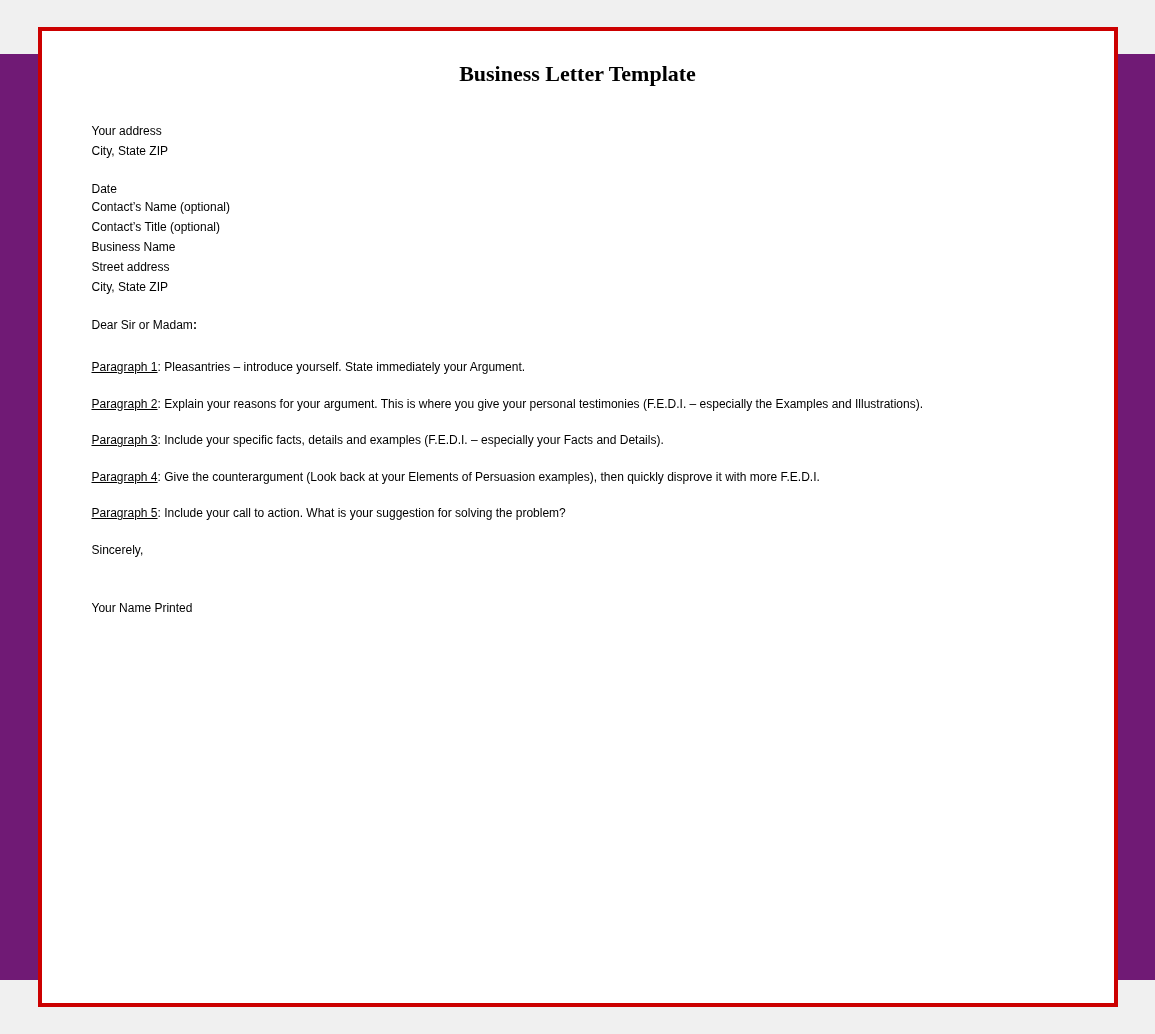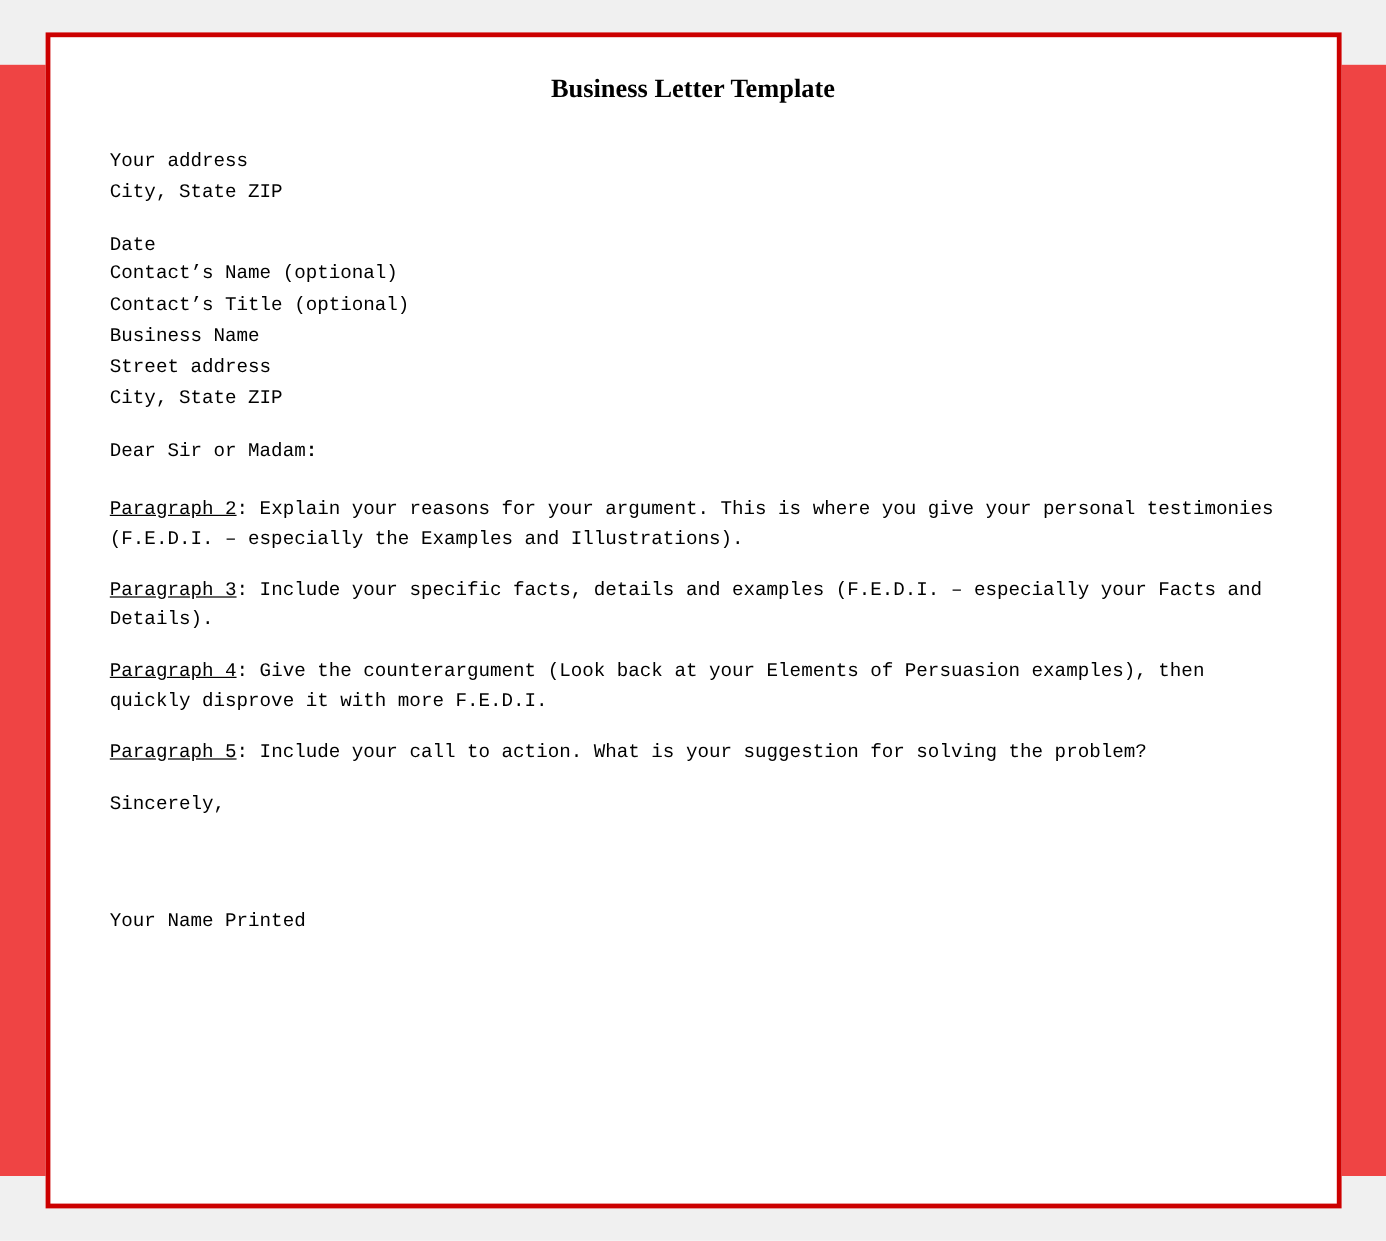--- a/index.html
+++ b/index.html
@@ -16,43 +16,43 @@
       min-height: 100vh;
       font-family: "Times New Roman", Times, serif;
     }
 
     .page-wrapper {
       width: 1155px;
       height: 926px;
       display: flex;
       justify-content: center;
       align-items: center;
-      background: #ef4444;
+      background: #701a75;
     }
 
     .letter-container {
       width: 1080px;
       height: 980px;
       background: #ffffff;
       border: 4px solid #cc0000;
       padding: 30px 50px 30px 50px;
       position: relative;
     }
 
     .letter-title {
       text-align: center;
       font-size: 22px;
       font-weight: bold;
       margin-bottom: 35px;
       font-family: "Times New Roman", Times, serif;
     }
 
     .letter-body {
-      font-size: 16px;
-      font-family: Liberation Mono, monospace;
+      font-size: 12px;
+      font-family: Liberation Sans, sans-serif;
       line-height: 1.5;
     }
 
     .address-block {
       margin-bottom: 20px;
     }
 
     .address-line {
       display: block;
       margin-bottom: 2px;
@@ -78,21 +78,21 @@
       margin-bottom: 18px;
       line-height: 1.55;
     }
 
     .paragraph-label {
       text-decoration: underline;
       font-weight: normal;
     }
 
     .closing-block {
-      margin-bottom: 74px;
+      margin-bottom: 40px;
     }
 
     .signature-block {
       margin-top: 4px;
     }
   </style>
 </head>
 <body>
 
 <div class="page-wrapper">
@@ -115,20 +115,23 @@
         <span class="recipient-line">Contact’s Title (optional)</span>
         <span class="recipient-line">Business Name</span>
         <span class="recipient-line">Street address</span>
         <span class="recipient-line">City, State  ZIP</span>
       </div>
 
       <div class="salutation-block">
         <span>Dear Sir or Madam</span><strong>:</strong>
       </div>
 
+      <div class="paragraph-block">
+        <span class="paragraph-label">Paragraph 1</span><span>:</span><span>  Pleasantries – introduce yourself.  State immediately your Argument.</span>
+      </div>
 
       <div class="paragraph-block">
         <span class="paragraph-label">Paragraph 2</span><span>:</span><span>  Explain your reasons for your argument.  This is where you give your personal testimonies (F.E.D.I. – especially the Examples and Illustrations).</span>
       </div>
 
       <div class="paragraph-block">
         <span class="paragraph-label">Paragraph 3</span><span>:</span><span>  Include your specific facts, details and examples (F.E.D.I. – especially your Facts and Details).</span>
       </div>
 
       <div class="paragraph-block">

